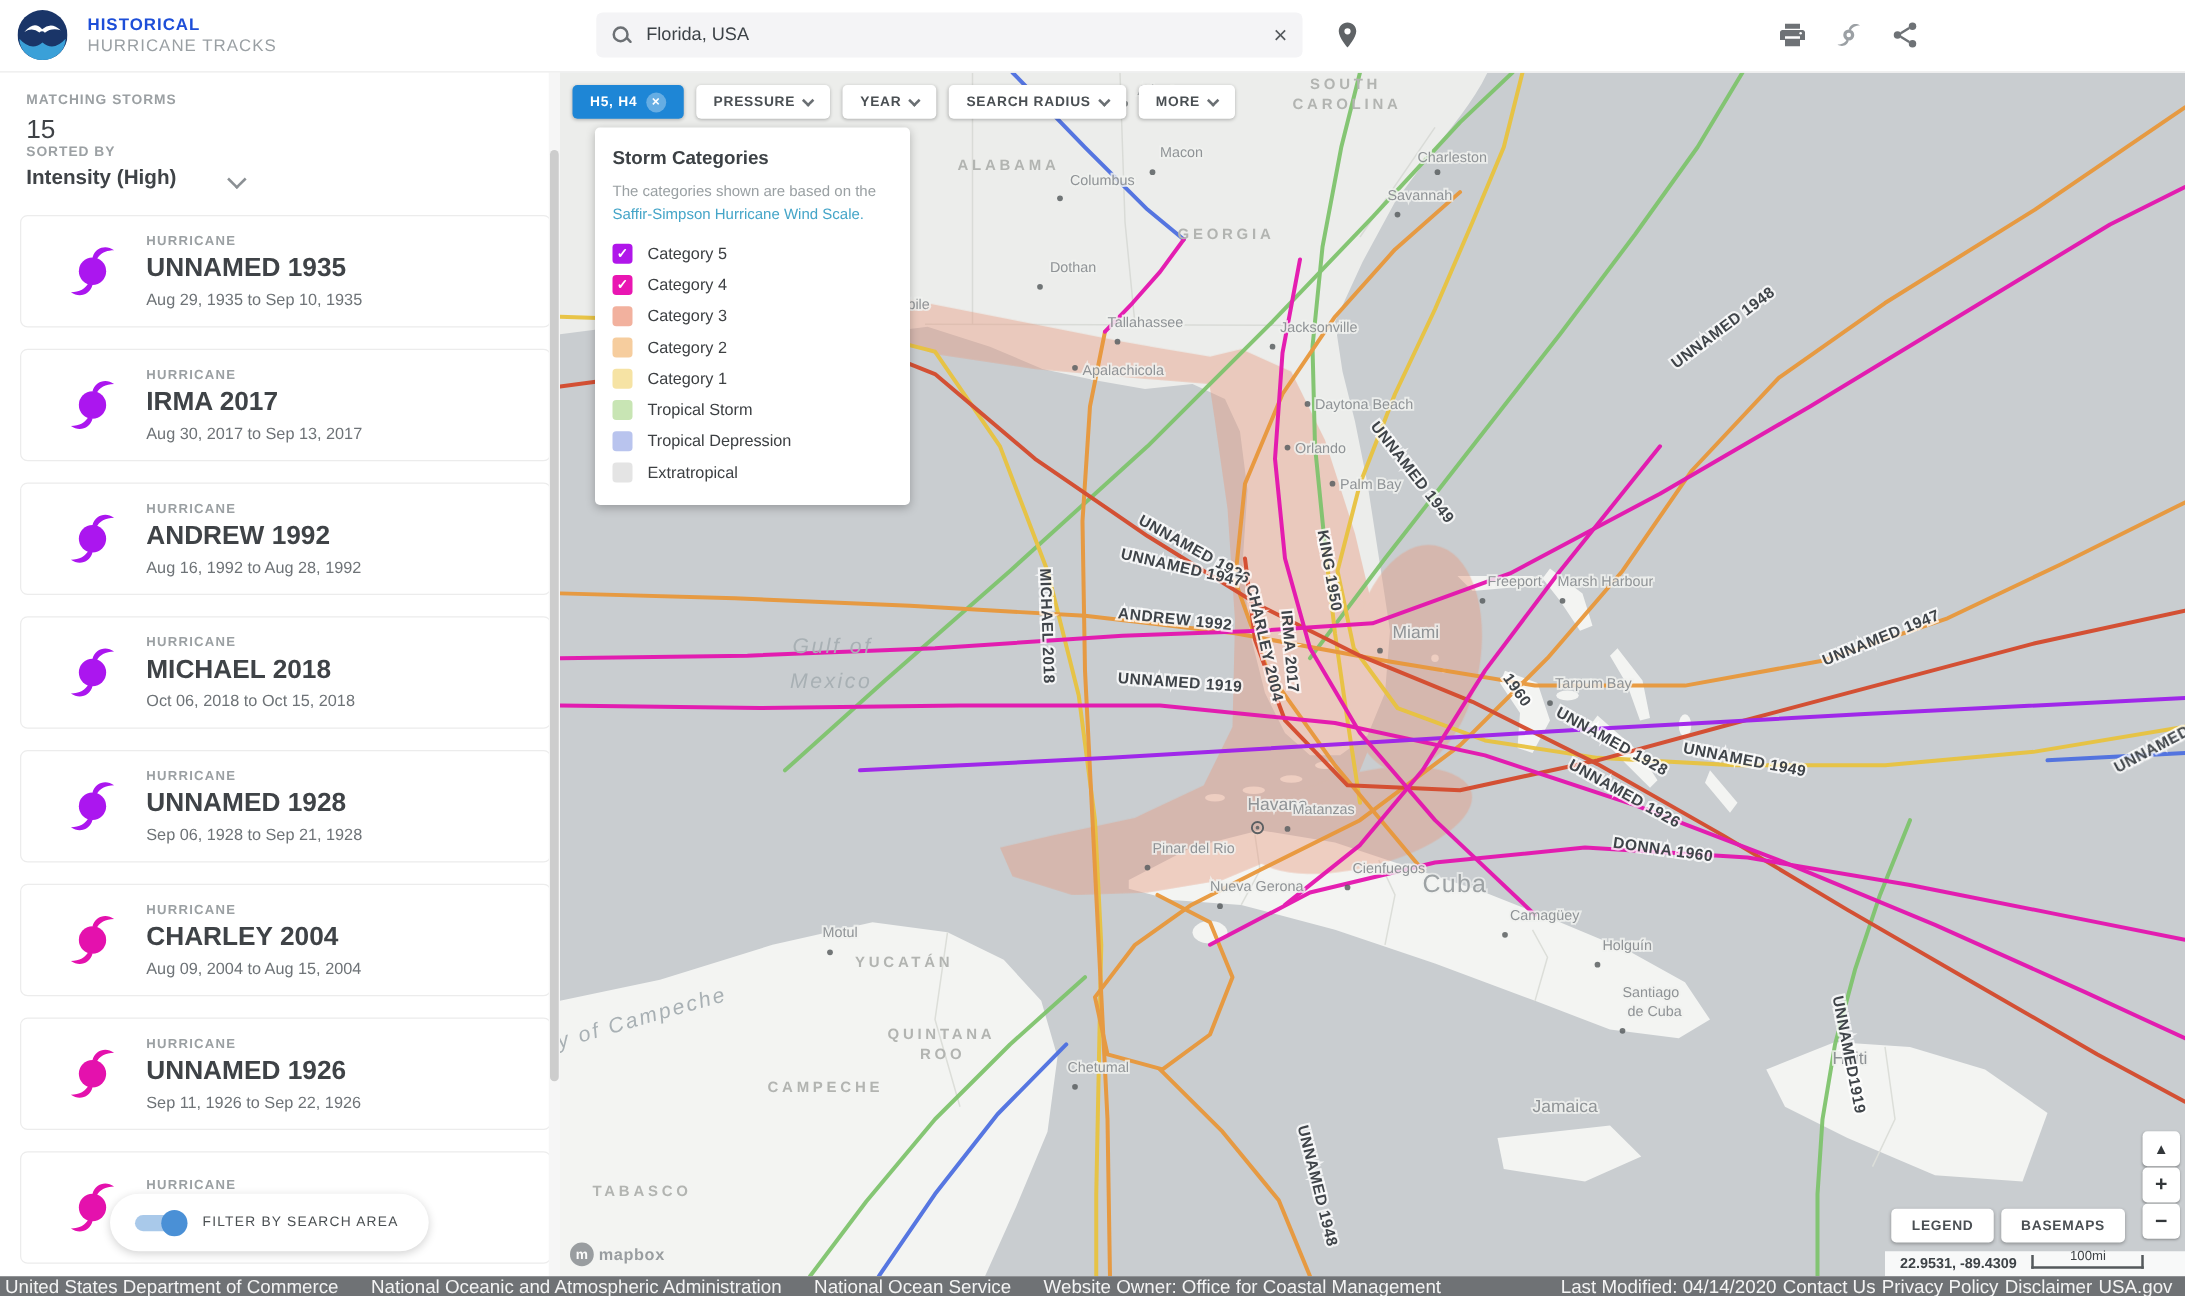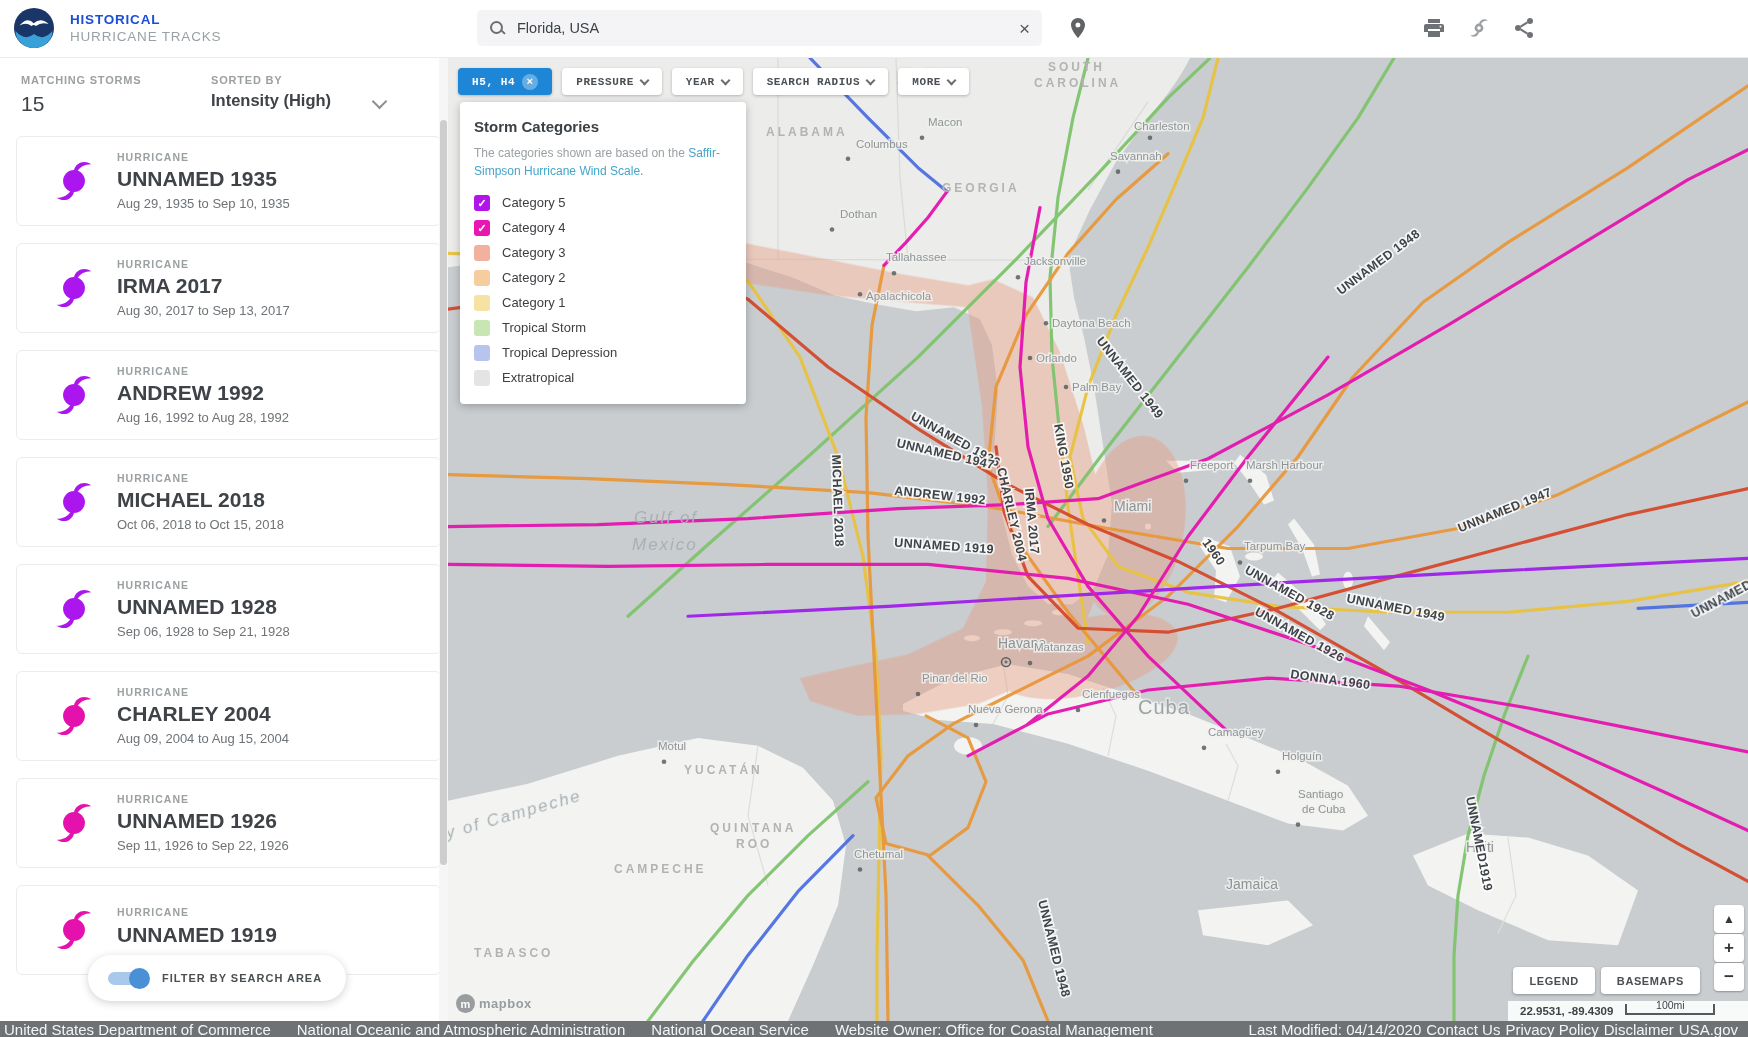--- a/index.html
+++ b/index.html
@@ -21,62 +21,62 @@
   .pinbtn{position:absolute;left:1066px;top:16px;width:24px;height:24px;}
   .hicon{position:absolute;top:16px;width:24px;height:24px;color:#6e7276;}
   .i-print{left:1422px;} .i-cyc{left:1467px;color:#9ba0a4;} .i-share{left:1512px;}
 
   
   #content{flex:1;display:flex;min-height:0;}
   aside{width:448px;flex:0 0 auto;background:#fff;position:relative;z-index:20;}
   main{flex:1;position:relative;overflow:hidden;background:#c9cdd0;}
 
   
-  .side-head{display:flex;padding:16px 0 6px 21px;}
+  .side-head{display:flex;padding:16px 0 6px 21px;flex-direction:column;}
   .mh{width:190px;}
   .lbl{font-size:11px;font-weight:bold;letter-spacing:.8px;color:#9ba0a3;}
   .count{font-size:21px;color:#3f4347;margin-top:6px;}
   .sorter{position:relative;width:230px;cursor:pointer;}
   .sortval{font-size:16.5px;font-weight:bold;color:#3f4347;margin-top:5px;}
   .chev{display:inline-block;width:9px;height:9px;border-right:2px solid #8b9094;border-bottom:2px solid #8b9094;transform:rotate(45deg);}
   .sorter .chev{position:absolute;right:56px;top:22px;}
   .storm-list{padding-top:14px;}
   .card{margin:0 7px 17px 16px;height:88px;border:1px solid #ececec;border-radius:6px;background:#fff;display:flex;align-items:center;cursor:pointer;}
   .cyc{width:46px;height:46px;margin:0 20px 0 34px;flex:0 0 auto;}
   .cinfo{line-height:1;}
   .ctype{font-size:10.5px;font-weight:bold;letter-spacing:1px;color:#9ba0a3;margin-bottom:6px;}
   .cname{font-size:21px;font-weight:bold;color:#3f4347;margin-bottom:8px;}
   .cdates{font-size:13px;color:#6e7377;}
   .filter-pill{position:absolute;left:88px;bottom:20px;height:46px;border-radius:23px;background:#fff;box-shadow:0 2px 8px rgba(0,0,0,.18);display:flex;align-items:center;gap:14px;padding:0 24px 0 20px;z-index:5;cursor:pointer;}
   .tgl{width:40px;height:13px;border-radius:7px;background:#a9c9ea;position:relative;flex:0 0 auto;}
   .tgl .knob{position:absolute;right:-2px;top:-4px;width:21px;height:21px;border-radius:50%;background:#4a90d6;}
-  .pill-lbl{font-size:11px;font-weight:bold;letter-spacing:1px;color:#4a4f52;}
+  .pill-lbl{font-size:11px;font-weight:normal;letter-spacing:1px;color:#4a4f52;}
   .side-scroll{position:absolute;right:0;top:0;bottom:0;width:9px;background:#f6f6f6;}
   .side-scroll .thumb{position:absolute;left:1px;width:7px;border-radius:4px;background:#cdcdcd;top:62px;height:745px;}
 
   
   #map-svg{position:absolute;inset:0;width:100%;height:100%;display:block;}
   #map-svg text{font-family:"Liberation Sans",sans-serif;}
   .t-state{fill:#b2b4b1;font-size:12px;letter-spacing:3px;font-weight:bold;}
   .t-city{fill:#8f9396;font-size:11.5px;paint-order:stroke;stroke:rgba(240,241,239,.85);stroke-width:3px;}
   .t-lg{fill:#8f9396;font-size:14px;paint-order:stroke;stroke:rgba(240,241,239,.85);stroke-width:3px;}
   .t-big{fill:#9da2a4;font-size:20px;letter-spacing:1px;paint-order:stroke;stroke:rgba(240,241,239,.7);stroke-width:3px;}
   .t-sea{fill:#a8b0b4;font-size:17px;font-style:italic;font-family:"Liberation Serif",serif;letter-spacing:2px;}
   .t-track{fill:#3f4449;font-size:12.5px;font-weight:bold;letter-spacing:.4px;paint-order:stroke;stroke:rgba(255,255,255,.78);stroke-width:3.5px;}
   .dot{fill:#5b5f62;opacity:.85;}
 
   .chips{position:absolute;left:10px;top:10px;display:flex;gap:10px;z-index:10;}
-  .chip{background:#fff;border-radius:4px;box-shadow:0 1px 3px rgba(0,0,0,.25);padding:0 14px;height:27px;display:flex;align-items:center;gap:7px;font-size:11px;font-weight:bold;letter-spacing:.6px;color:#4a4f53;cursor:pointer;white-space:nowrap;font-family:Liberation Mono, monospace;}
+  .chip{background:#fff;border-radius:4px;box-shadow:0 1px 3px rgba(0,0,0,.25);padding:0 14px;height:27px;display:flex;align-items:center;gap:7px;font-size:11px;font-weight:bold;letter-spacing:.6px;color:#4a4f53;cursor:pointer;white-space:nowrap;}
   .chip .chev{width:5px;height:5px;border-color:#6a6f73;margin-top:-3px;}
   .chip:not(.dd) .chev{display:none;}
   .chip.active{background:var(--chipBlue);color:#fff;}
   .chip .badge{display:none;width:16px;height:16px;border-radius:50%;background:rgba(255,255,255,.32);color:#fff;font-size:11px;line-height:16px;text-align:center;font-weight:bold;}
   .chip.active .badge{display:block;}
 
-  .cat-panel{position:absolute;left:12px;top:44px;width:286px;background:#fff;border-radius:4px;box-shadow:0 2px 8px rgba(0,0,0,.25);padding:16px 18px 14px 14px;box-sizing:border-box;z-index:9;}
+  .cat-panel{position:absolute;left:28px;top:44px;width:252px;background:#fff;border-radius:4px;box-shadow:0 2px 8px rgba(0,0,0,.25);padding:16px 18px 14px 14px;box-sizing:border-box;z-index:9;}
   .cat-title{font-size:15px;font-weight:bold;color:#3c4145;margin-bottom:9px;}
   .cat-desc{font-size:12px;color:#9aa0a3;line-height:18px;margin-bottom:10px;}
   .cat-desc .lnk{color:var(--accentLink);cursor:pointer;}
   .cat-row{display:flex;align-items:center;gap:12px;height:25px;cursor:pointer;}
   .swatch{width:16px;height:16px;border-radius:3px;color:#fff;font-size:11px;font-weight:bold;line-height:16px;text-align:center;flex:0 0 auto;}
   .swatch .ck{display:none;}
   .cat-row.checked .ck{display:block;}
   .cat-lbl{font-size:13px;color:#3d4043;}
 
   .legend-btns{position:absolute;right:48px;bottom:27px;display:flex;gap:6px;z-index:8;}

